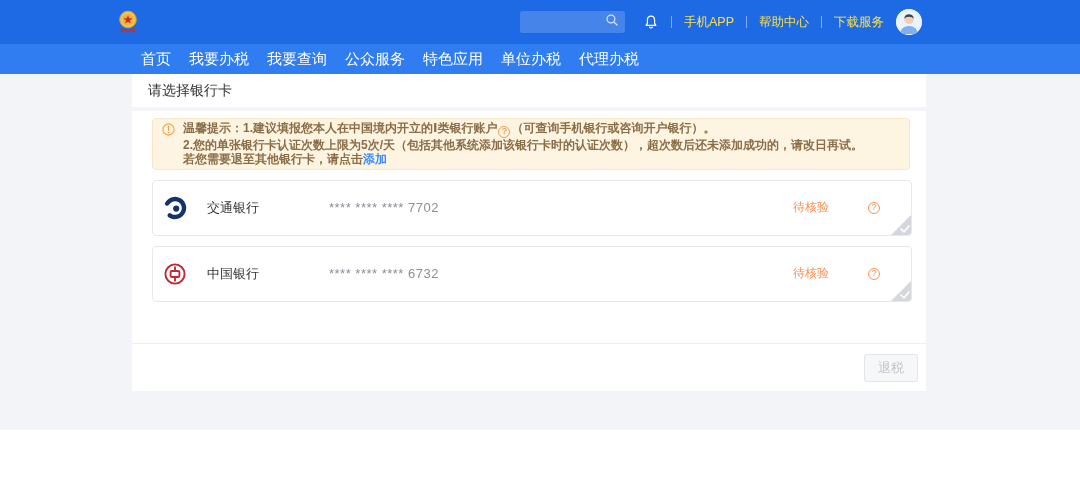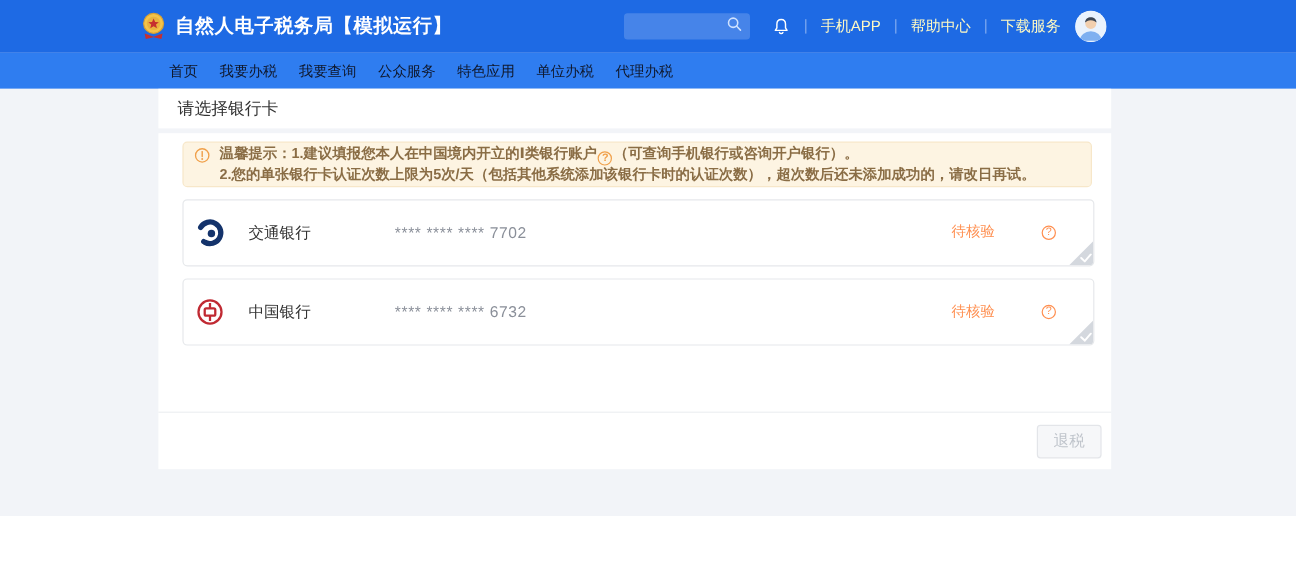--- a/index.html
+++ b/index.html
@@ -11,27 +11,27 @@
   .brand { display:flex; align-items:center; margin-left:118px; }
   .brand svg { display:block; }
   .brand-title { color:#fff; font-size:16px; font-weight:bold; margin-left:8px; letter-spacing:.5px; }
   .topbar-right { position:absolute; right:158px; top:0; height:44px; display:flex; align-items:center; }
   .searchbox { width:105px; height:22px; background:rgba(255,255,255,.18); border-radius:3px;
     display:flex; align-items:center; justify-content:flex-end; padding-right:6px; }
   .searchbox input { flex:1; border:0; background:transparent; outline:none; height:100%;
     color:#fff; font-size:12px; padding-left:8px; width:70px; }
   .bell { margin-left:18px; display:flex; align-items:center; cursor:pointer; }
   .hsep { width:1px; height:12px; background:rgba(255,255,255,.45); margin:0 12px; }
-  .toplink { color:#fef9c3; font-size:12.5px; cursor:pointer; white-space:nowrap;text-align:center; }
+  .toplink { color:#fde047; font-size:12.5px; cursor:pointer; white-space:nowrap;text-align:center; }
   .avatar { width:26px; height:26px; border-radius:50%; overflow:hidden; margin-left:12px; cursor:pointer;
     background:#e9f2fd; }
 
   
   .navbar { height:30px; background:#2f7df0; display:flex; align-items:center; padding-left:141px; }
-  .nav-item { color:#0f172a; font-size:12px; margin-right:18px; cursor:pointer; white-space:nowrap;font-family:Liberation Mono, monospace; }
+  .nav-item { color:#ffffff; font-size:15px; margin-right:18px; cursor:pointer; white-space:nowrap;font-family:Liberation Mono, monospace; }
 
   
   .content { background:#f2f4f8; height:356px; }
   .card-col { width:794px; margin-left:132px; }
   .title-strip { background:#fff; height:33px; display:flex; align-items:center; padding-left:16px;
     font-size:14px; color:#333; }
   .panel { background:#fff; margin-top:4px; height:280px; position:relative; }
 
   .notice { margin:0 16px 0 20px; position:relative; top:7px; background:#fdf4e2;
     border:1px solid #f7e7c9; border-radius:4px; padding:2px 12px 3px 30px;
@@ -70,21 +70,20 @@
 <div class="topbar">
   <div class="brand">
     <span>
       <svg width="20" height="24" viewBox="0 0 20 24">
         <circle cx="10" cy="9.5" r="8.3" fill="#f5c349" stroke="#d9a132" stroke-width="1"></circle>
         <circle cx="10" cy="9.5" r="5.6" fill="#e9b23e"></circle>
         <polygon points="10,5.4 11.3,8.3 14.4,8.5 12,10.5 12.8,13.5 10,11.8 7.2,13.5 8,10.5 5.6,8.5 8.7,8.3" fill="#c62f2f"></polygon>
         <path d="M2.5 18 L10 20.6 L17.5 18 L16.5 22.5 L10 21 L3.5 22.5 Z" fill="#c62f2f"></path>
       </svg>
     </span>
-    <span class="brand-title">自然人电子税务局【模拟运行】</span>
   </div>
 
   <div class="topbar-right">
     <div class="searchbox">
       <input placeholder="" style="">
       <span>
         <svg width="14" height="14" viewBox="0 0 16 16">
           <circle cx="6.8" cy="6.8" r="4.4" fill="none" stroke="#cfe2ff" stroke-width="1.5"></circle>
           <line x1="10.2" y1="10.2" x2="13.8" y2="13.8" stroke="#cfe2ff" stroke-width="1.5" stroke-linecap="round"></line>
         </svg>
@@ -135,20 +134,23 @@
           <svg width="13" height="13" viewBox="0 0 14 14">
             <circle cx="7" cy="7" r="6" fill="none" stroke="#f0a04a" stroke-width="1.2"></circle>
             <line x1="7" y1="3.6" x2="7" y2="8" stroke="#f0a04a" stroke-width="1.3" stroke-linecap="round"></line>
             <circle cx="7" cy="10.2" r="0.9" fill="#f0a04a"></circle>
           </svg>
         </span>
         <div>
           <span>温馨提示：1.建议填报您本人在中国境内开立的Ⅰ类银行账户</span><span class="qmark">?</span><span>（可查询手机银行或咨询开户银行）。</span>
         </div>
         <div>2.您的单张银行卡认证次数上限为5次/天（包括其他系统添加该银行卡时的认证次数），超次数后还未添加成功的，请改日再试。</div>
+        <div>
+          <span>若您需要退至其他银行卡，请点击</span><a>添加</a>
+        </div>
       </div>
 
       <div class="bank-row">
         <span class="bank-logo">
           <svg width="24" height="24" viewBox="0 0 24 24">
             <circle cx="12" cy="12" r="9" fill="none" stroke="#14336b" stroke-width="4.4" stroke-dasharray="43 14" stroke-dashoffset="0" transform="rotate(-150 12 12)" stroke-linecap="round"></circle>
             <circle cx="13.2" cy="12.6" r="3.1" fill="#14336b"></circle>
           </svg>
         </span>
         <span class="bank-name">交通银行</span>

